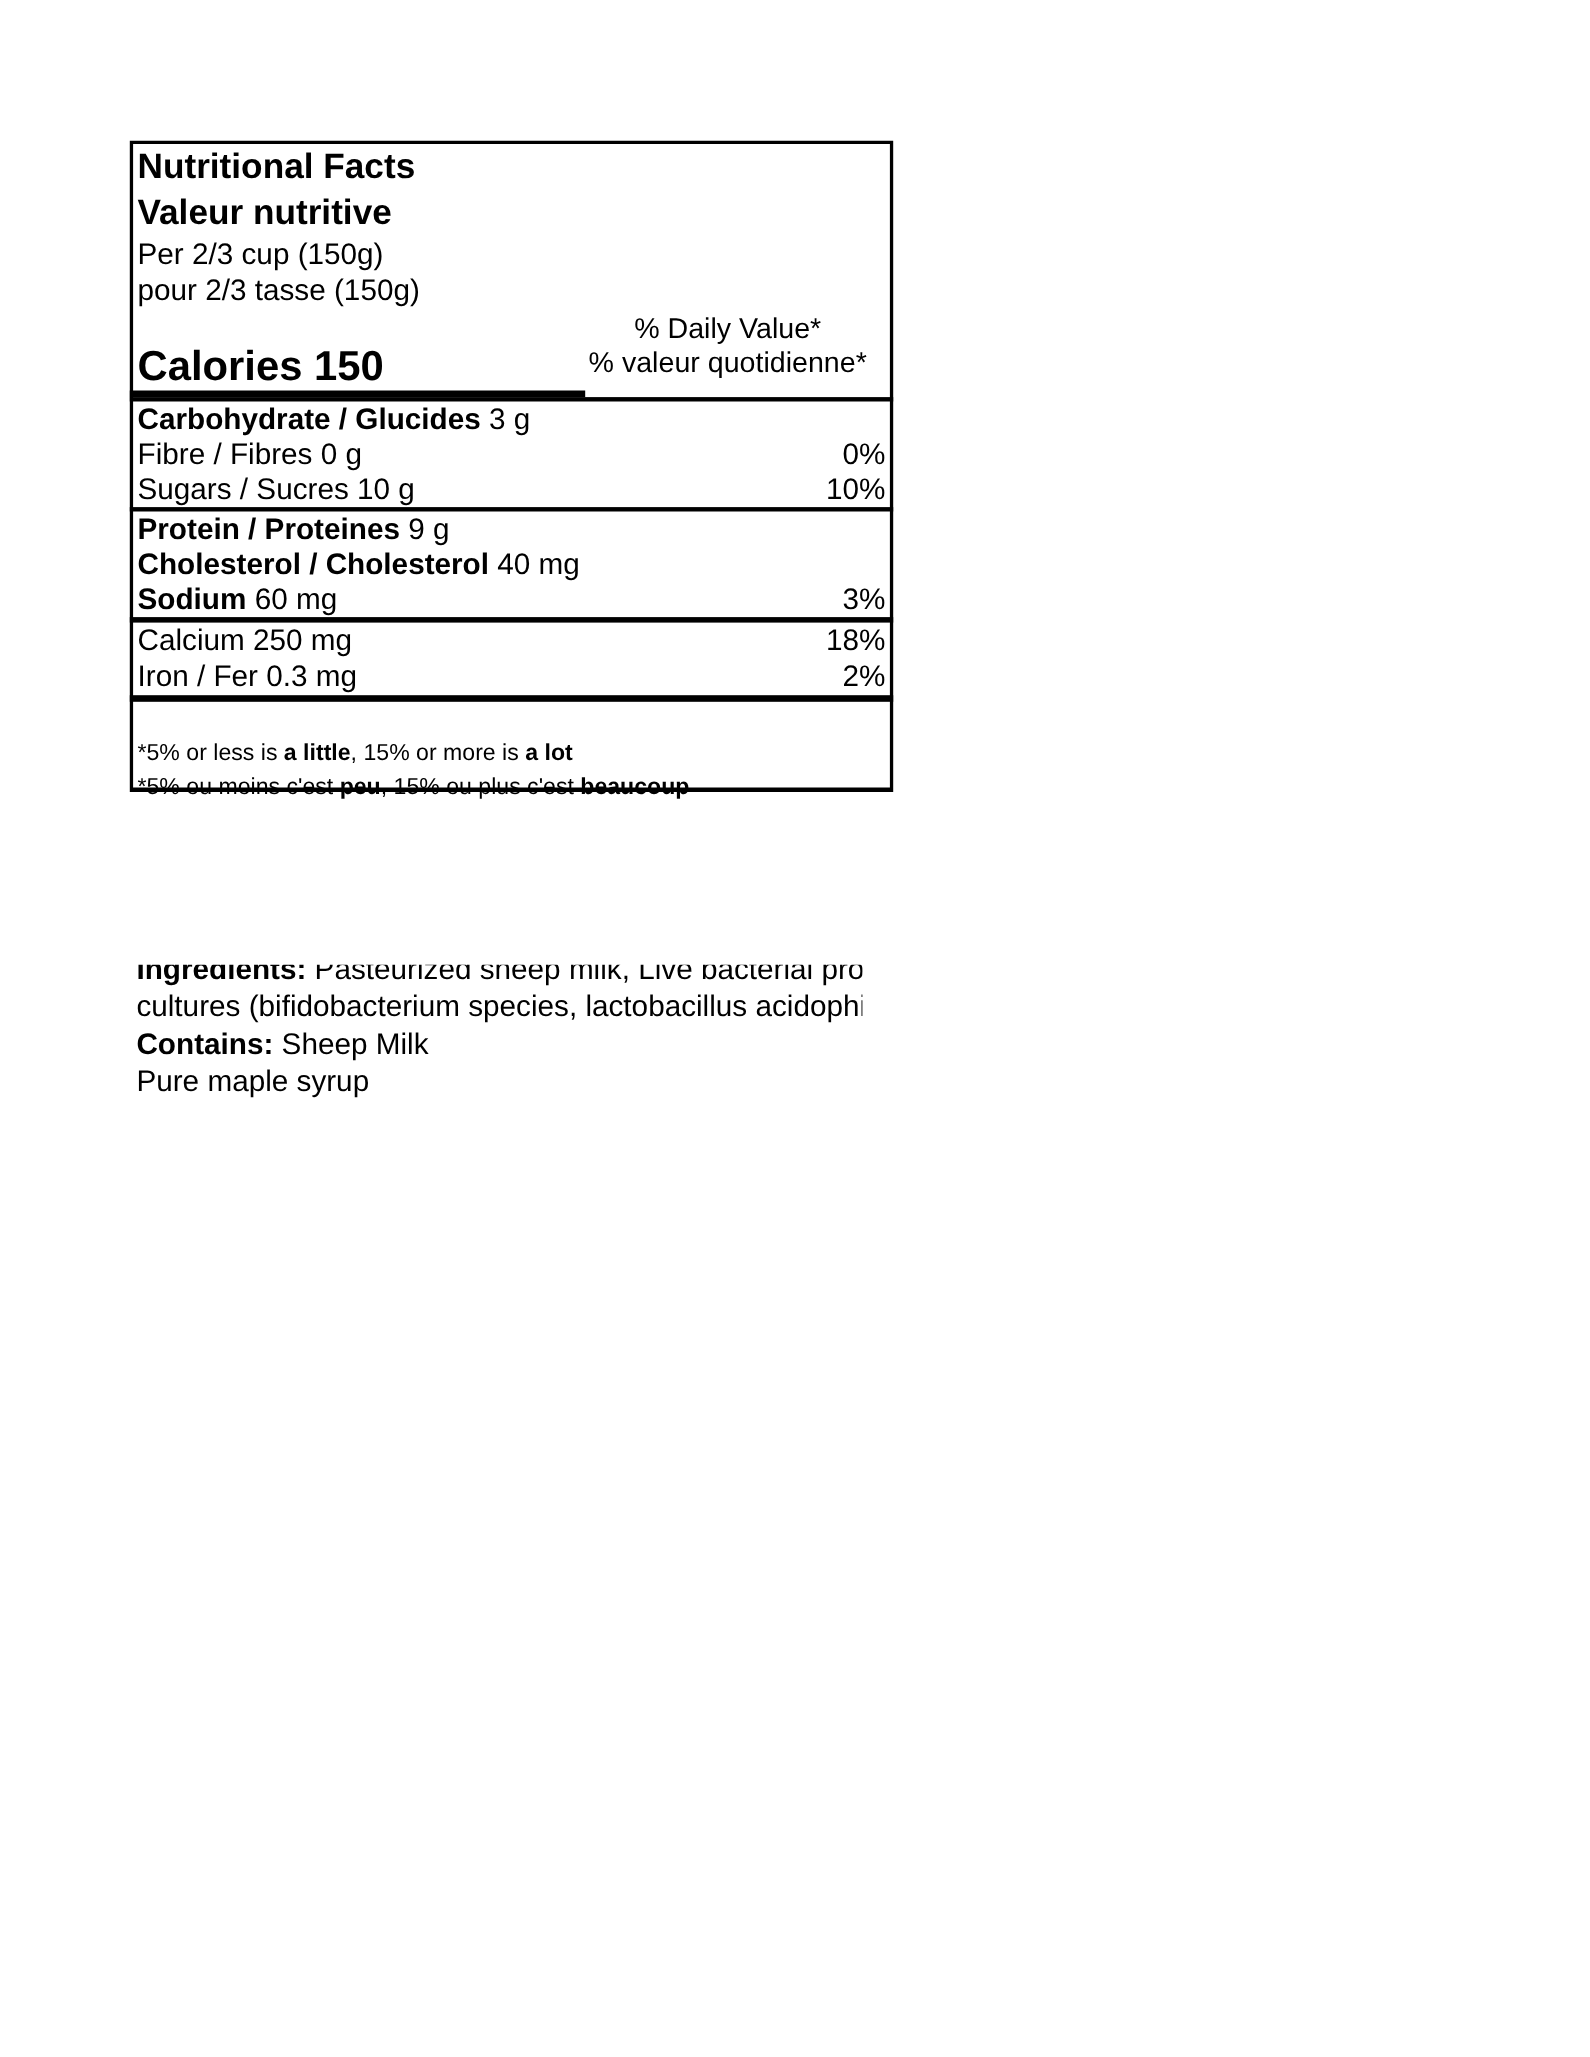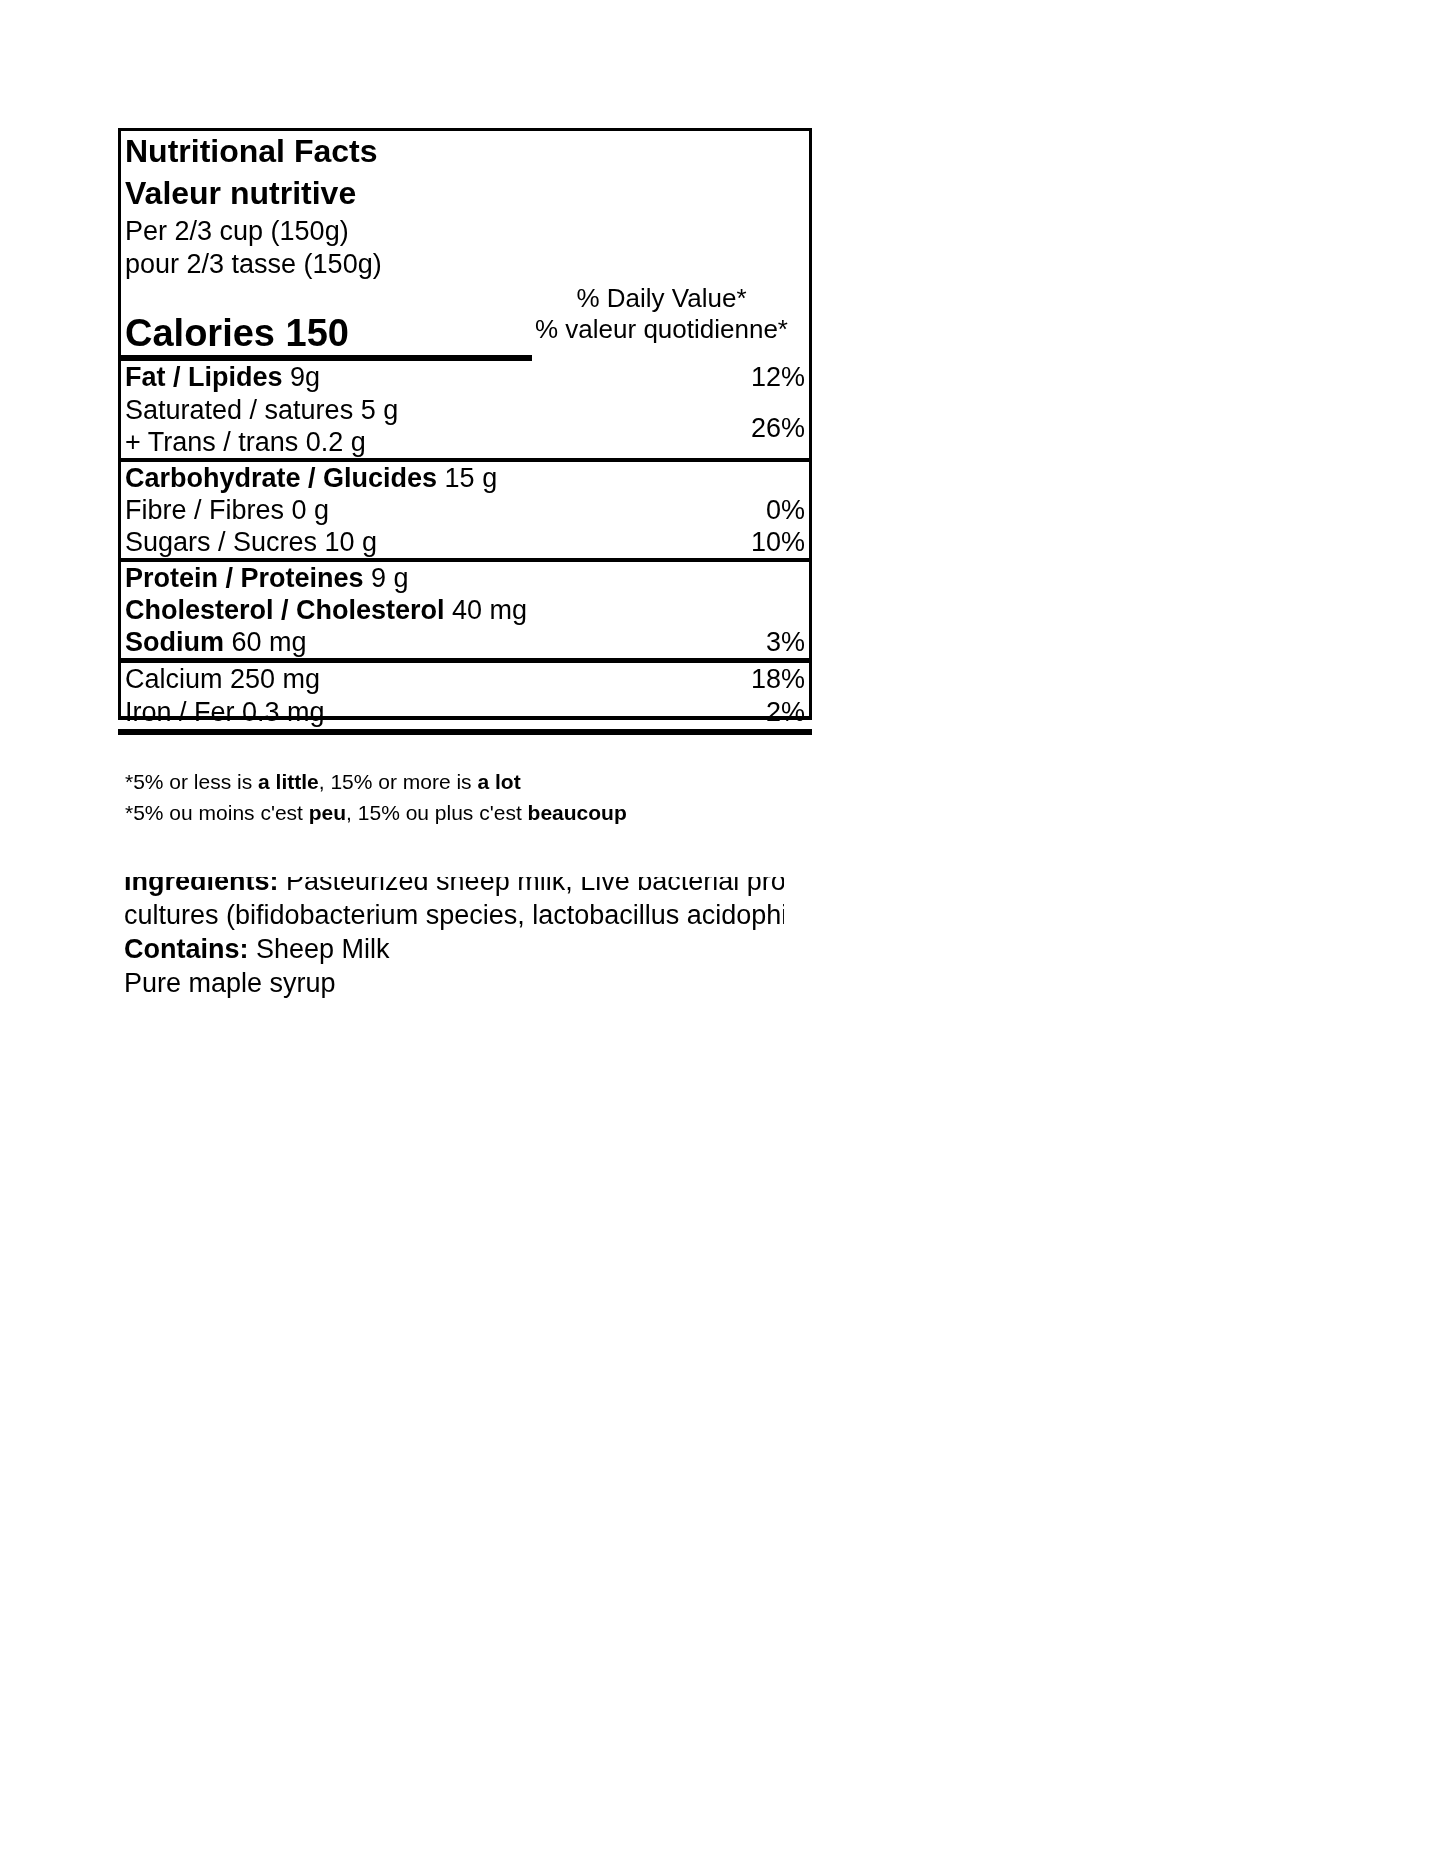--- a/index.html
+++ b/index.html
@@ -72,39 +72,26 @@
       <div class="nf-serving">Per 2/3 cup (150g)</div>
       <div class="nf-serving-fr">pour 2/3 tasse (150g)</div>
       <div class="nf-dv-head">
         <div>% Daily Value*</div>
         <div>% valeur quotidienne*</div>
       </div>
       <div class="nf-calories">Calories 150</div>
       <div class="nf-cal-rule"></div>
     </div>
 
-    <div class="nf-section">
-      <div class="nf-row h33">
-        <span class="lbl"><span class="b">Fat / Lipides</span><span> 9g</span></span>
-        <span class="dv">12%</span>
-      </div>
-      <div class="nf-row h32">
-        <span class="lbl">Saturated / satures 5 g</span>
-      </div>
-      <div class="nf-row h32">
-        <span class="lbl">+ Trans / trans 0.2 g</span>
-      </div>
-      <span class="dv-float">26%</span>
-    </div>
 
     <div class="rule4"></div>
 
     <div class="nf-section">
       <div class="nf-row h32">
-        <span class="lbl"><span class="b">Carbohydrate / Glucides</span><span> 15 g</span></span>
+        <span class="lbl"><span class="b">Carbohydrate / Glucides</span><span> 3 g</span></span>
       </div>
       <div class="nf-row h32">
         <span class="lbl">Fibre / Fibres 0 g</span>
         <span class="dv">0%</span>
       </div>
       <div class="nf-row h32">
         <span class="lbl">Sugars / Sucres 10 g</span>
         <span class="dv">10%</span>
       </div>
     </div>

